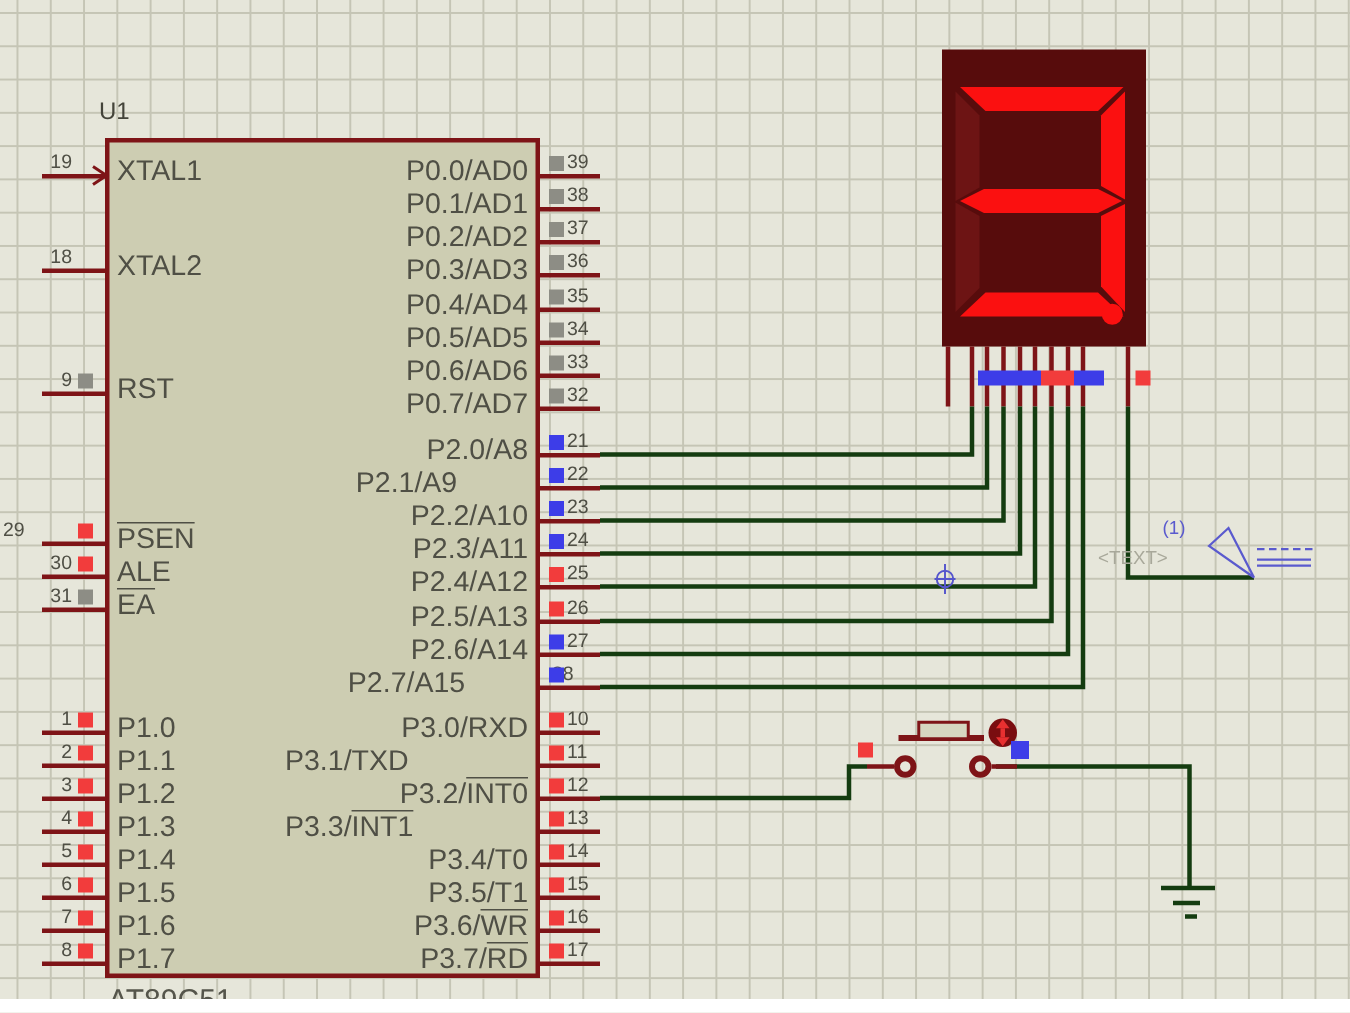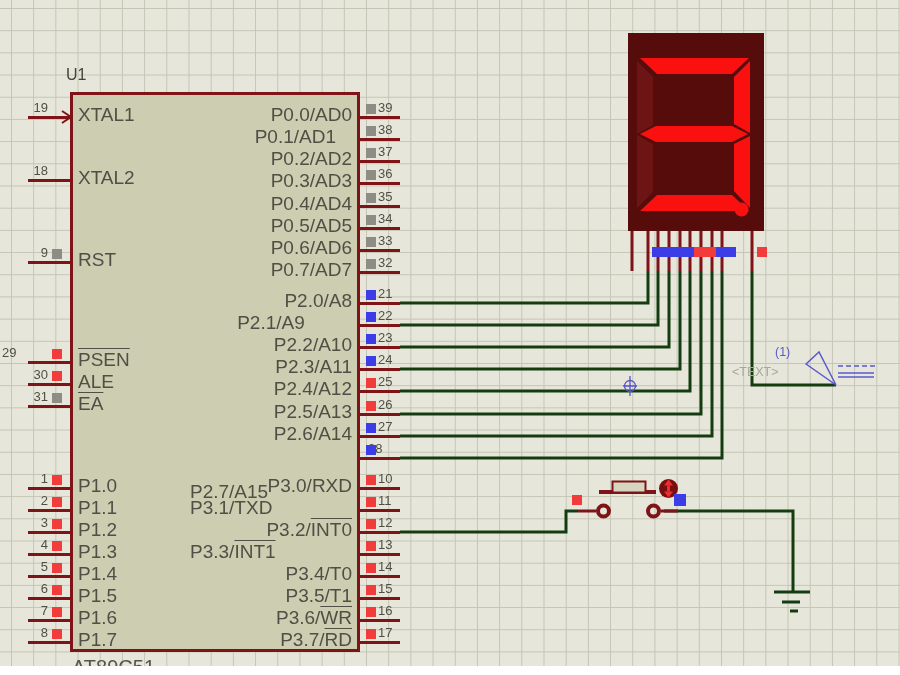--- a/index.html
+++ b/index.html
@@ -96,21 +96,21 @@
       <div class="pin-num" style="left: 2px; top: 626px; width: 46px; text-align: right;">8</div>
       <div class="state-sq" style="left: 52px; top: 629px; background: rgb(242, 60, 60);"></div>
       <div class="pin-name" style="left: 78px; top: 633px; width: 120px;"><span>P1.7</span></div>
       <div class="pin-stub" style="left: 360px; top: 116px; width: 40px;"></div>
       <div class="pin-num" style="left: 378px; top: 101px; width: 40px;">39</div>
       <div class="state-sq" style="left: 366px; top: 104px; background: rgb(141, 141, 133);"></div>
       <div class="pin-name" style="left: 190px; top: 108px; width: 162px; text-align: right;"><span>P0.0/AD0</span></div>
       <div class="pin-stub" style="left: 360px; top: 138px; width: 40px;"></div>
       <div class="pin-num" style="left: 378px; top: 123px; width: 40px;">38</div>
       <div class="state-sq" style="left: 366px; top: 126px; background: rgb(141, 141, 133);"></div>
-      <div class="pin-name" style="left: 174px; top: 130px; width: 162px; text-align: right;"><span>P0.1/AD1</span></div>
+      <div class="pin-name" style="left: 190px; top: 130px; width: 162px; text-align: right;"><span>P0.1/AD1</span></div>
       <div class="pin-stub" style="left: 360px; top: 160px; width: 40px;"></div>
       <div class="pin-num" style="left: 378px; top: 145px; width: 40px;">37</div>
       <div class="state-sq" style="left: 366px; top: 148px; background: rgb(141, 141, 133);"></div>
       <div class="pin-name" style="left: 190px; top: 152px; width: 162px; text-align: right;"><span>P0.2/AD2</span></div>
       <div class="pin-stub" style="left: 360px; top: 182px; width: 40px;"></div>
       <div class="pin-num" style="left: 378px; top: 167px; width: 40px;">36</div>
       <div class="state-sq" style="left: 366px; top: 170px; background: rgb(141, 141, 133);"></div>
       <div class="pin-name" style="left: 190px; top: 174px; width: 162px; text-align: right;"><span>P0.3/AD3</span></div>
       <div class="pin-stub" style="left: 360px; top: 205px; width: 40px;"></div>
       <div class="pin-num" style="left: 378px; top: 190px; width: 40px;">35</div>
@@ -152,21 +152,21 @@
       <div class="pin-num" style="left: 378px; top: 398px; width: 40px;">26</div>
       <div class="state-sq" style="left: 366px; top: 401px; background: rgb(242, 60, 60);"></div>
       <div class="pin-name" style="left: 190px; top: 405px; width: 162px; text-align: right;"><span>P2.5/A13</span></div>
       <div class="pin-stub" style="left: 360px; top: 435px; width: 40px;"></div>
       <div class="pin-num" style="left: 378px; top: 420px; width: 40px;">27</div>
       <div class="state-sq" style="left: 366px; top: 423px; background: rgb(61, 61, 232);"></div>
       <div class="pin-name" style="left: 190px; top: 427px; width: 162px; text-align: right;"><span>P2.6/A14</span></div>
       <div class="pin-stub" style="left: 360px; top: 457px; width: 40px;"></div>
       <div class="pin-num" style="left: 368px; top: 442px; width: 40px;">28</div>
       <div class="state-sq" style="left: 366px; top: 445px; background: rgb(61, 61, 232);"></div>
-      <div class="pin-name" style="left: 190px; top: 449px; width: 162px; text-align: left; margin-top: 36px;"><span>P2.7/A15</span></div>
+      <div class="pin-name" style="left: 190px; top: 449px; width: 162px; text-align: center;"><span>P2.7/A15</span></div>
       <div class="pin-stub" style="left: 360px; top: 487px; width: 40px;"></div>
       <div class="pin-num" style="left: 378px; top: 472px; width: 40px;">10</div>
       <div class="state-sq" style="left: 366px; top: 475px; background: rgb(242, 60, 60);"></div>
       <div class="pin-name" style="left: 190px; top: 479px; width: 162px; text-align: right;"><span>P3.0/RXD</span></div>
       <div class="pin-stub" style="left: 360px; top: 509px; width: 40px;"></div>
       <div class="pin-num" style="left: 378px; top: 494px; width: 40px;">11</div>
       <div class="state-sq" style="left: 366px; top: 497px; background: rgb(242, 60, 60);"></div>
       <div class="pin-name" style="left: 190px; top: 501px; width: 162px; text-align: left;"><span>P3.1/TXD</span></div>
       <div class="pin-stub" style="left: 360px; top: 531px; width: 40px;"></div>
       <div class="pin-num" style="left: 378px; top: 516px; width: 40px;">12</div>

